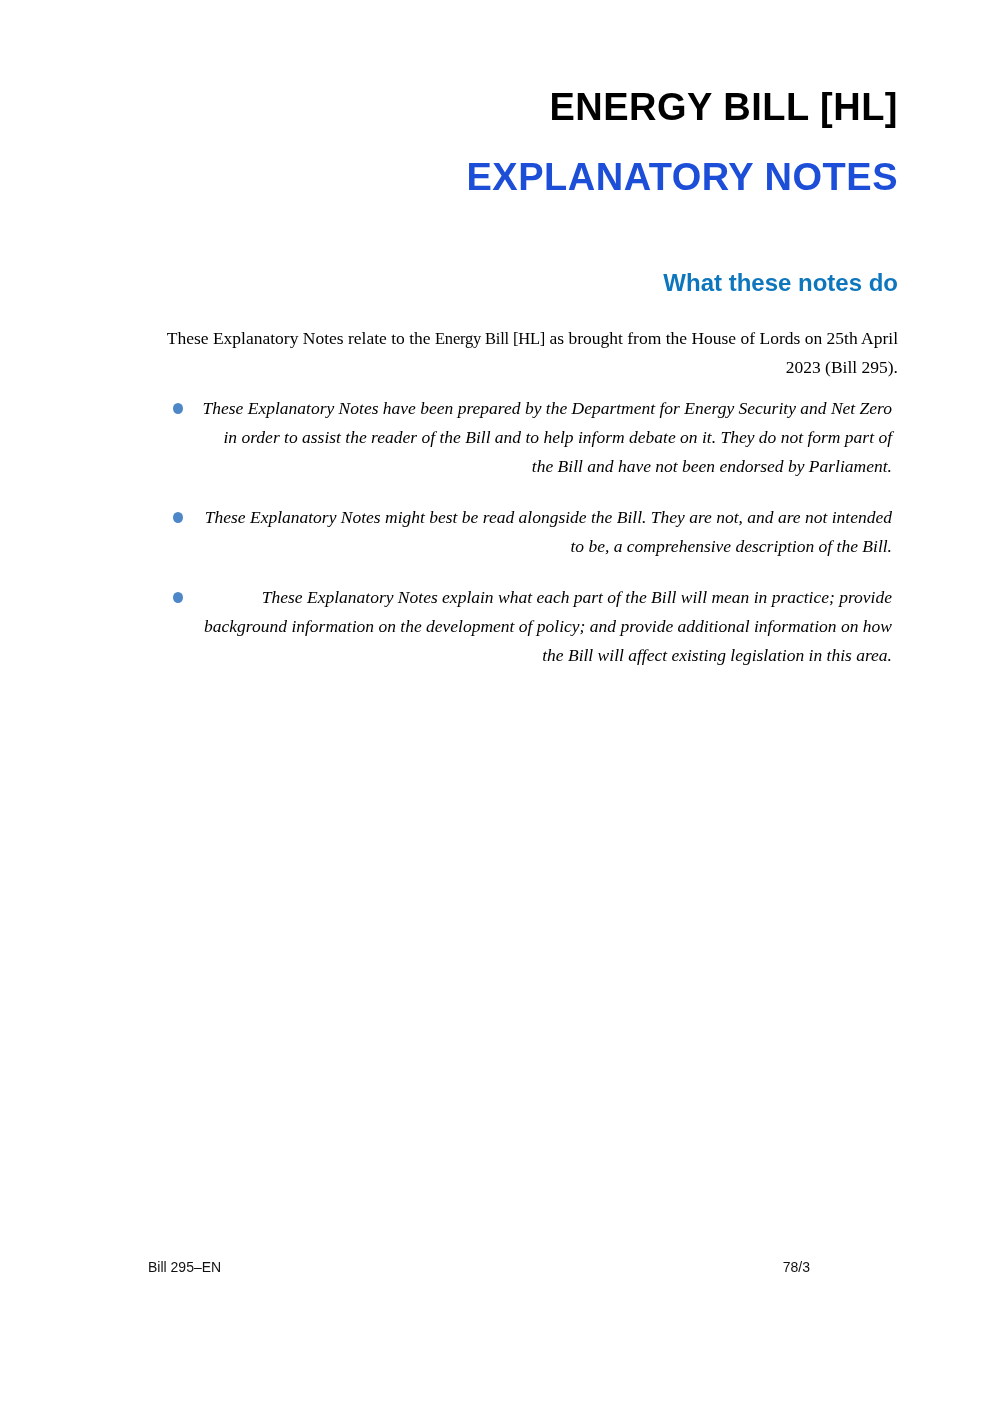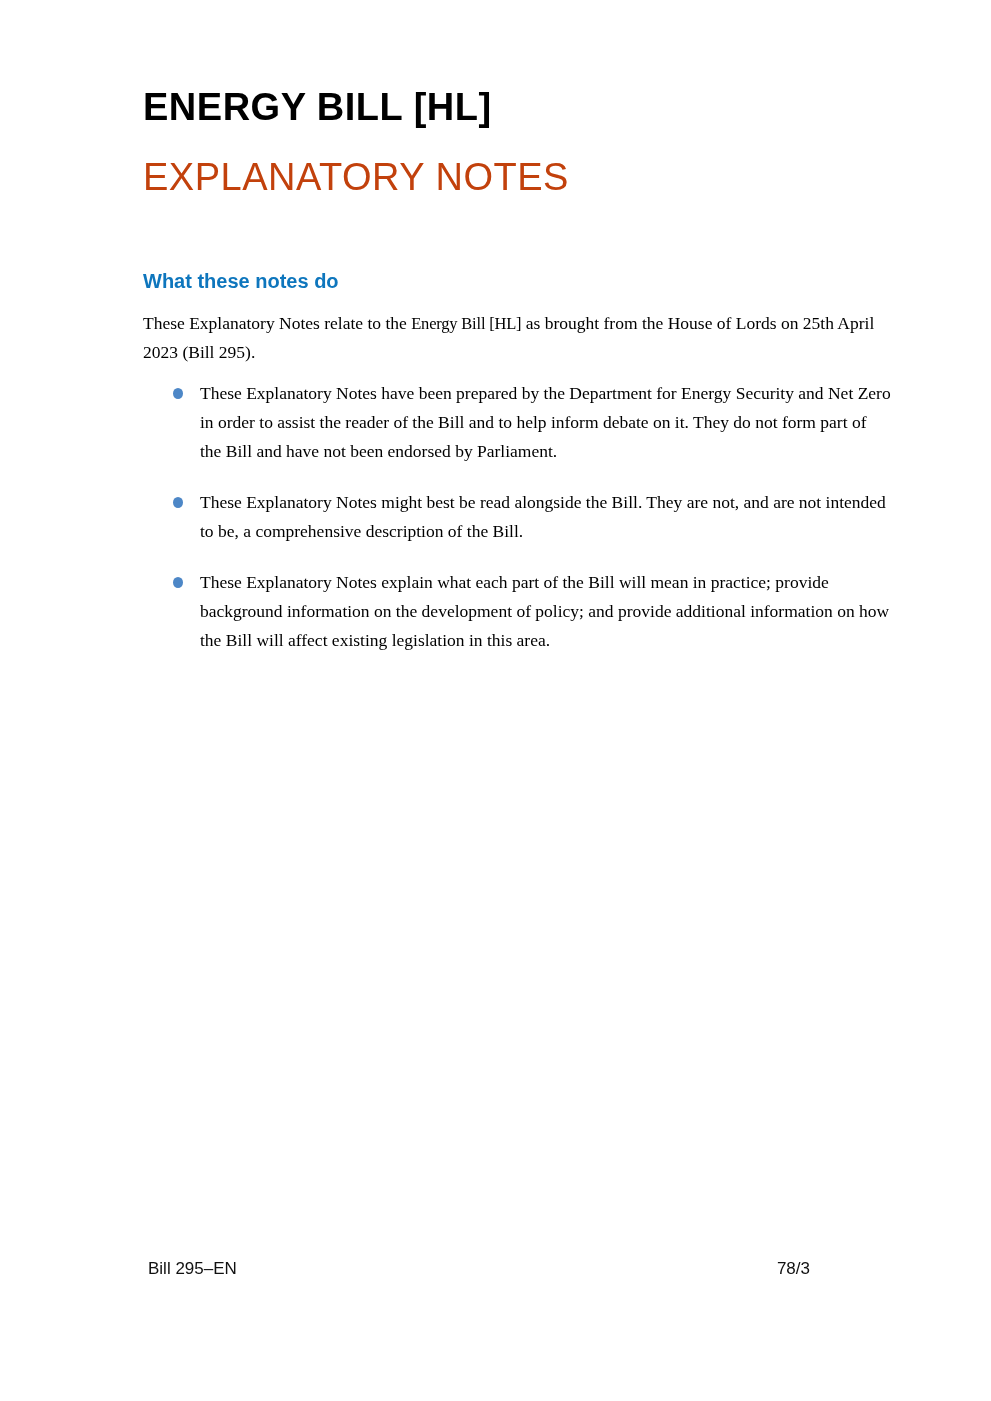--- a/index.html
+++ b/index.html
@@ -4,67 +4,69 @@
 <style>
   html, body { margin: 0; padding: 0; background: #ffffff; }
   .page {
     position: relative;
     width: 991px;
     height: 1401px;
     background: #ffffff;
     color: #000000;
     font-family: "Liberation Serif", serif;
     overflow: hidden;
+    text-align: right;
   }
   .content {
     position: absolute;
     left: 143px;
     top: 0;
     width: 755px;
   }
   .doc-title {
     margin: 86px 0 0 0;
     font-family: "Liberation Sans", sans-serif;
     font-weight: 700;
     font-size: 38px;
     line-height: 1.15;
     letter-spacing: 0.5px;
     color: #000000;
   }
   .doc-subtitle {
     margin: 26px 0 0 0;
     font-family: "Liberation Sans", sans-serif;
-    font-weight: 400;
+    font-weight: 700;
     font-size: 38px;
     line-height: 1.15;
     letter-spacing: 0.5px;
-    color: #c2410c;
+    color: #1d4ed8;
   }
   .section-heading {
     margin: 70px 0 0 0;
     font-family: "Liberation Sans", sans-serif;
     font-weight: 700;
-    font-size: 20px;
+    font-size: 24px;
     line-height: 1.2;
     color: var(--heading-blue, #0e76bd);
   }
   .intro {
-    margin: 16px 0 0 0;
+    margin: 26px 0 0 0;
     font-size: 17.5px;
     line-height: 29px;
     color: #000000;
   }
   .bill-ref {
     font-size: 16.5px;
     letter-spacing: -0.2px;
   }
   .bullet-list {
     list-style: none;
     margin: 12px 0 0 0;
     padding: 0;
+    font-style: italic;
   }
   .bullet-item {
     position: relative;
     padding-left: 57px;
     padding-right: 6px;
     font-size: 17.5px;
     line-height: 29px;
     color: #000000;
   }
   .bullet-item + .bullet-item {
@@ -80,21 +82,21 @@
     background: var(--bullet-blue, #4d87c7);
   }
   .footer {
     position: absolute;
     left: 148px;
     top: 1258px;
     width: 662px;
     display: flex;
     justify-content: space-between;
     font-family: "Liberation Sans", sans-serif;
-    font-size: 17px;
+    font-size: 14px;
     line-height: 1.3;
     color: #111111;
   }
 </style>
 </head>
 <body>
 
 <div class="page">
   <div class="content">
 

